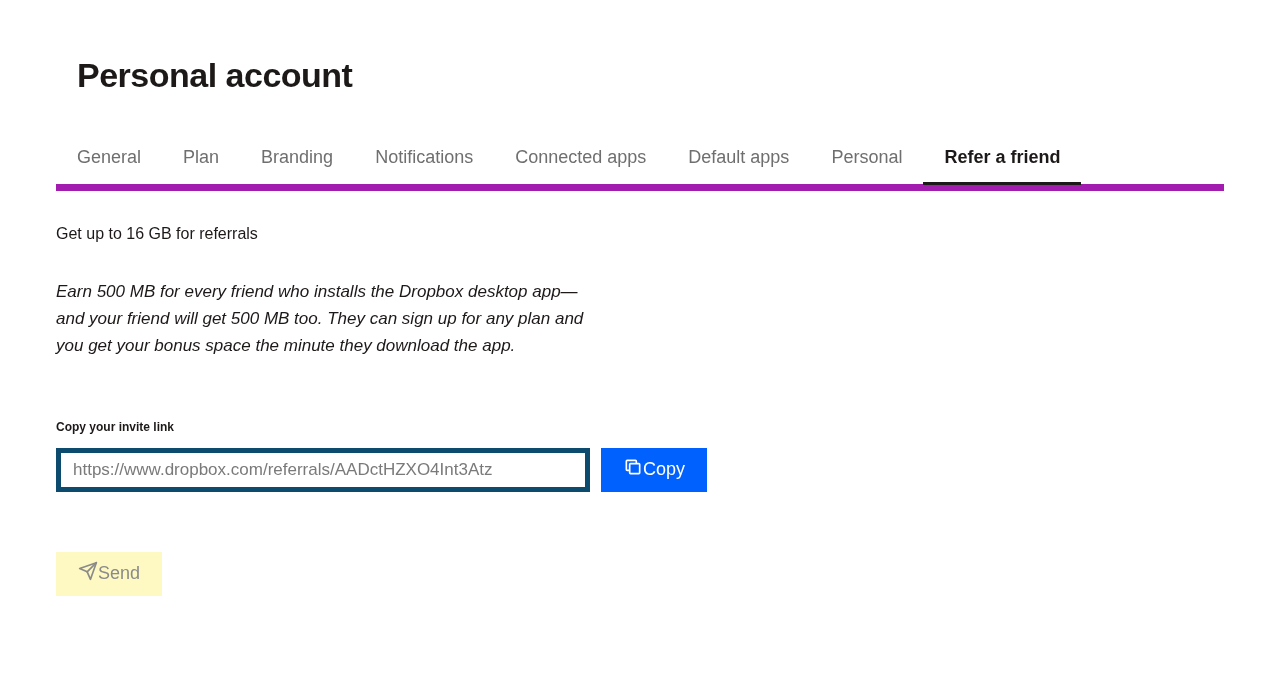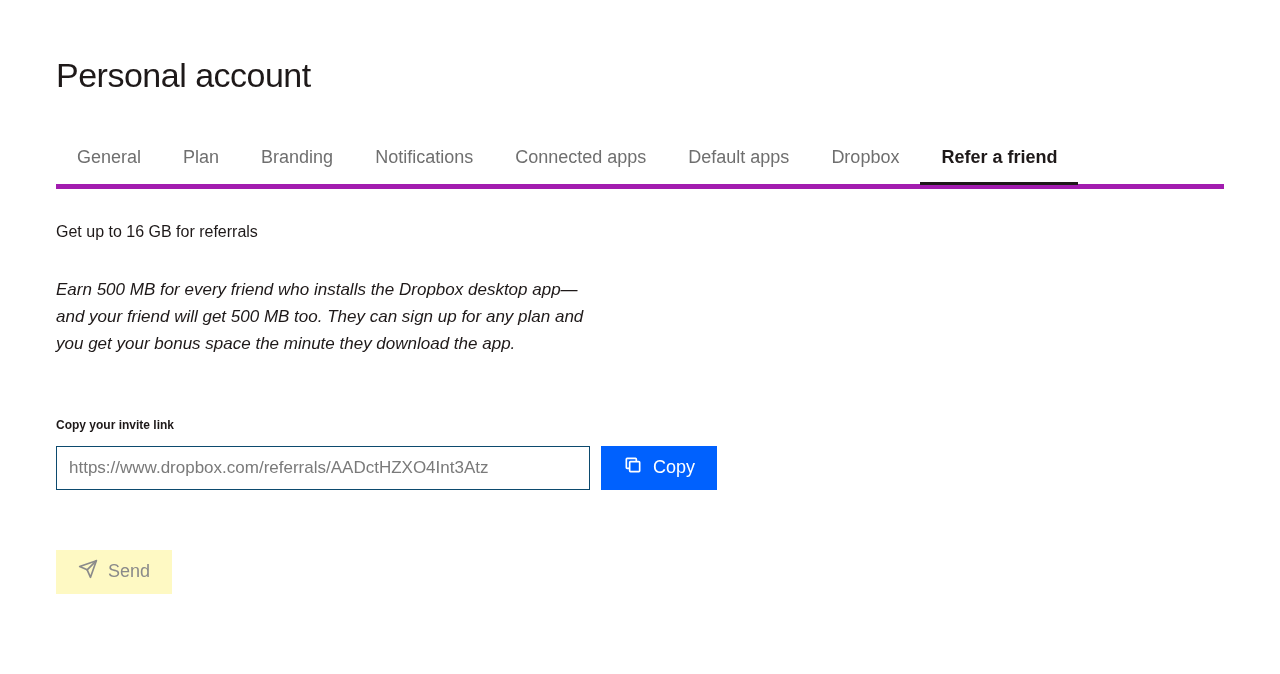--- a/index.html
+++ b/index.html
@@ -8,27 +8,28 @@
       box-sizing: border-box;
     }
     body {
       font-family: -apple-system, BlinkMacSystemFont, "Segoe UI", Helvetica, Arial, sans-serif;
       background: #ffffff;
       color: #1e1919;
       padding: 56px 56px 40px 56px;
     }
     .page-title {
       font-size: 34px;
-      font-weight: 400;
+      font-weight: 700;
       letter-spacing: -0.5px;
       margin-bottom: 38px;
+      margin-left: 21px;
     }
     .tabs-container {
       display: flex;
-      border-bottom: 5px solid #a21caf;
+      border-bottom: 7px solid #a21caf;
       gap: 0;
     }
     .tab {
       padding: 14px 21px 14px 21px;
       font-size: 18px;
       font-weight: 500;
       color: #6f6f6f;
       cursor: pointer;
       white-space: nowrap;
       position: relative;
@@ -66,39 +67,38 @@
     .input-row {
       display: flex;
       gap: 11px;
       margin-bottom: 60px;
     }
     .text-input {
       width: 534px;
       height: 44px;
       padding: 0 12px;
       font-size: 17px;
-      border: 1px solid #0c4a6e;
+      border: 5px solid #0c4a6e;
       color: #7a7a7a;
       background: #ffffff;
       font-family: inherit;
     }
     .text-input::placeholder {
       color: #8a8a8a;
     }
     .btn {
       display: inline-flex;
       align-items: center;
       justify-content: center;
       height: 44px;
       padding: 0 22px;
       font-size: 18px;
       font-weight: 500;
       border: none;
       cursor: pointer;
-      gap: 10px;
       font-family: inherit;
     }
     .btn-primary {
       background: #0061fe;
       color: #ffffff;
     }
     .btn-disabled {
       background: #fef9c3;
       color: #8a8a8a;
       cursor: default;
@@ -112,21 +112,21 @@
 
 <h1 class="page-title">Personal account</h1>
 
 <div class="tabs-container">
   <div class="tab">General</div>
   <div class="tab">Plan</div>
   <div class="tab">Branding</div>
   <div class="tab">Notifications</div>
   <div class="tab">Connected apps</div>
   <div class="tab">Default apps</div>
-  <div class="tab">Dropbox</div>
+  <div class="tab">Personal</div>
   <div class="tab active">Refer a friend</div>
 </div>
 
 <div class="content">
 
   <h2 class="section-title">Get up to 16 GB for referrals</h2>
 
   <p class="section-description">Earn 500 MB for every friend who installs the Dropbox desktop app—and your friend will get 500 MB too. They can sign up for any plan and you get your bonus space the minute they download the app.</p>
 
   <div>

